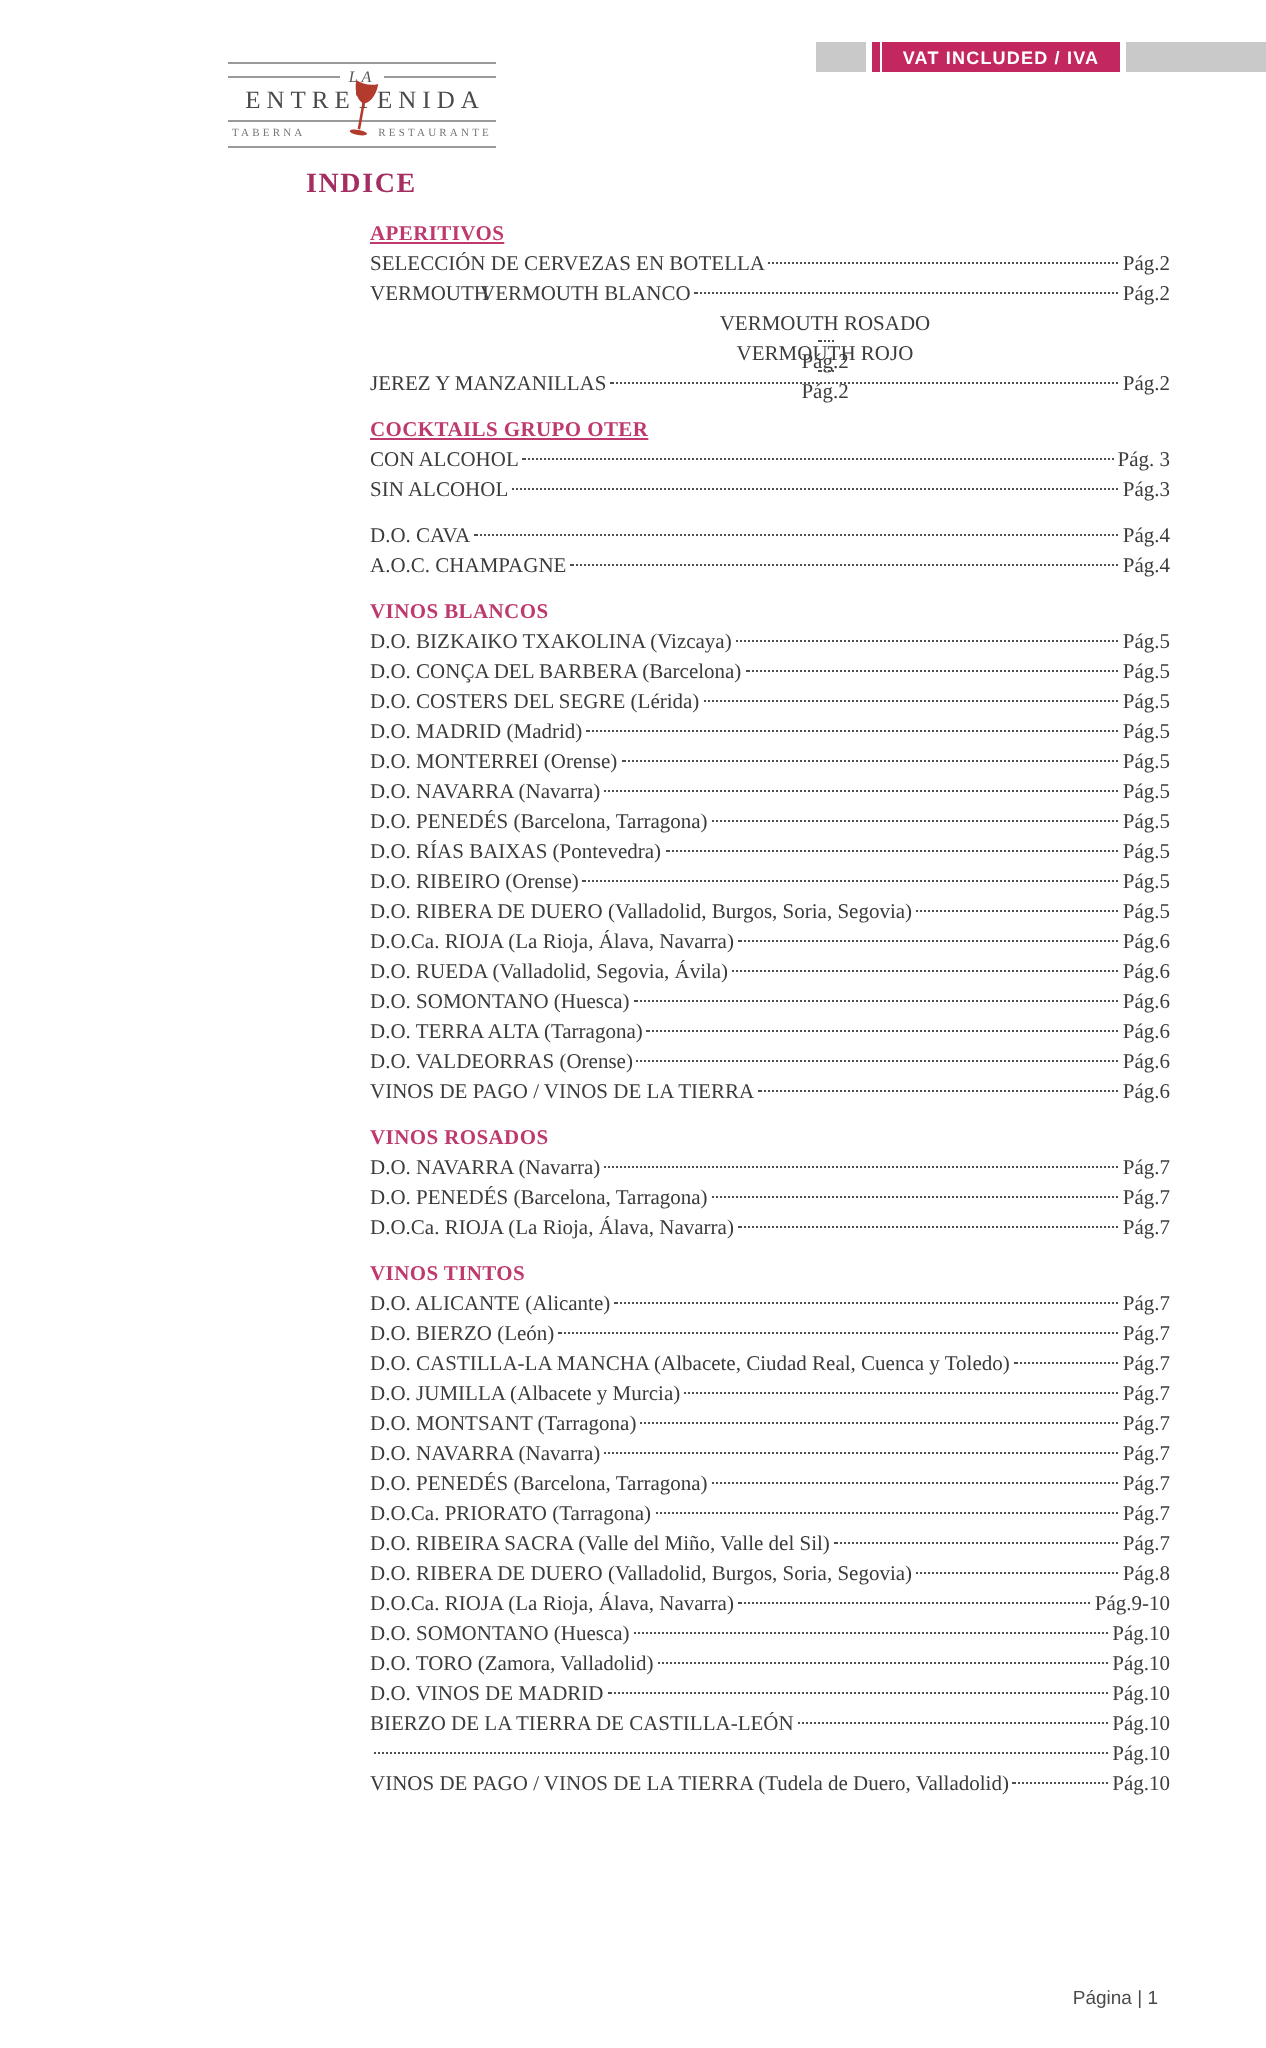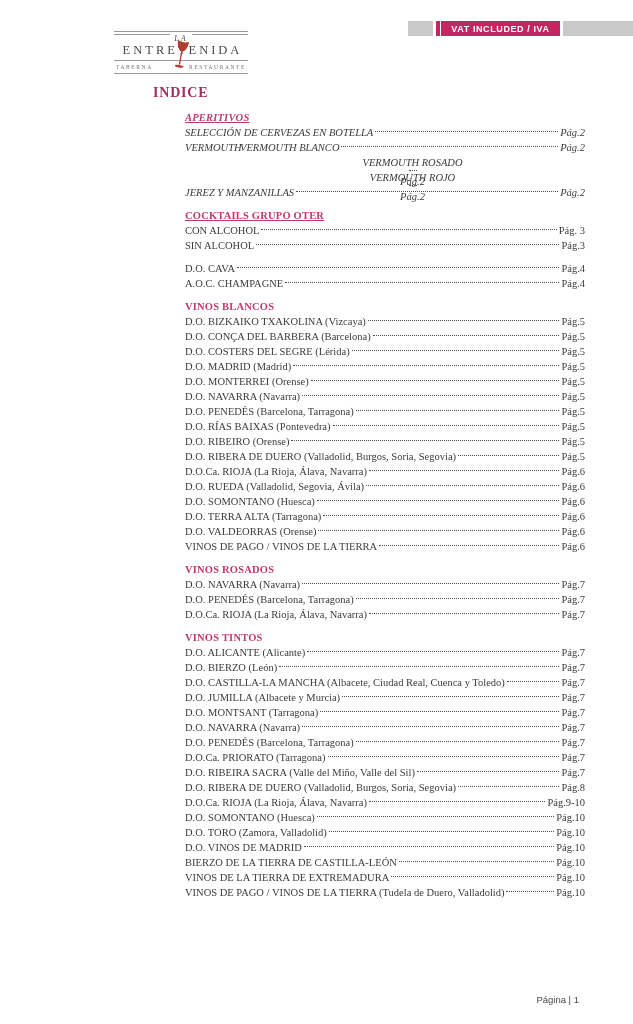--- a/index.html
+++ b/index.html
@@ -15,37 +15,37 @@
   .vat-bar .seg { height:100%; }
   .seg-gray1 { width:25px; background:#c9c9c9; margin-right:3px; }
   .seg-sliver { width:4px; background:#c3275f; margin-right:1px; }
   .seg-main { width:119px; background:#c3275f; color:#fff; display:flex; align-items:center; justify-content:center;
     font-family:"Liberation Sans",sans-serif; font-size:9px; font-weight:bold; letter-spacing:.6px; margin-right:3px; }
   .seg-gray2 { flex:1; background:#c9c9c9; }
 
   
   .logo { position:absolute; left:114px; top:31px; width:134px; }
   .rule { border-top:1px solid #9a9a9a; }
-  .la-row { display:flex; gap:4px; margin-top:2px;font-style:italic; }
+  .la-row { display:flex; align-items:center; gap:4px; margin-top:2px;font-style:italic; }
   .la-row .side { flex:1; border-top:1px solid #9a9a9a; }
   .la-word { font-size:8px; letter-spacing:2px; color:#555; }
   .logo-name { text-align:center; font-size:12.5px; letter-spacing:3px; color:#4a4a4a; padding:0 0 2px 3px; }
   .sub-row { display:flex; justify-content:space-between; align-items:center;
     border-top:1px solid #9a9a9a; border-bottom:1px solid #9a9a9a;
     padding:3px 2px; font-size:5.5px; letter-spacing:1.6px; color:#777; }
   .glass { position:absolute; left:50%; top:9px; transform:translateX(-50%) rotate(10deg); z-index:2; }
 
   
   .doc-title { position:absolute; left:153px; top:85px; font-size:14px; font-weight:bold;
     letter-spacing:.8px; color:#a42d62; }
 
   
   .toc { position:absolute; left:185px; top:110px; width:400px; font-size:10.5px; }
   .toc-section { margin-top:8px; }
-  .toc-section:first-child { margin-top:0;font-style:italic; }
+  .toc-section:first-child { margin-top:0; }
   .toc-heading { height:15px; line-height:15px; font-weight:bold; color:#be3a6e; letter-spacing:.2px; }
   .toc-heading.u { text-decoration:underline; }
   .toc-row { display:flex; height:15px; line-height:15px;align-items:center; }
   .toc-row.indent { padding-left:55px;flex-direction:column; }
   .toc-prefix { width:55px; flex:0 0 55px; white-space:nowrap; }
   .toc-label { white-space:nowrap; }
   .toc-leader { flex:1 1 auto; min-width:8px; border-bottom:1.5px dotted #4f4f4f; margin:0 2px 3px 2px; }
   .toc-page { white-space:nowrap; }
 
   
@@ -357,21 +357,20 @@
     <span class="toc-page">Pág.10</span>
   </div>
         <div class="toc-row">
 
     <span class="toc-label">BIERZO DE LA TIERRA DE CASTILLA-LEÓN</span>
     <span class="toc-leader"></span>
     <span class="toc-page">Pág.10</span>
   </div>
         <div class="toc-row">
 
-    <span class="toc-label">VINOS DE LA TIERRA DE EXTREMADURA</span>
     <span class="toc-leader"></span>
     <span class="toc-page">Pág.10</span>
   </div>
         <div class="toc-row">
 
     <span class="toc-label">VINOS DE PAGO / VINOS DE LA TIERRA (Tudela de Duero, Valladolid)</span>
     <span class="toc-leader"></span>
     <span class="toc-page">Pág.10</span>
   </div>
       </div>

